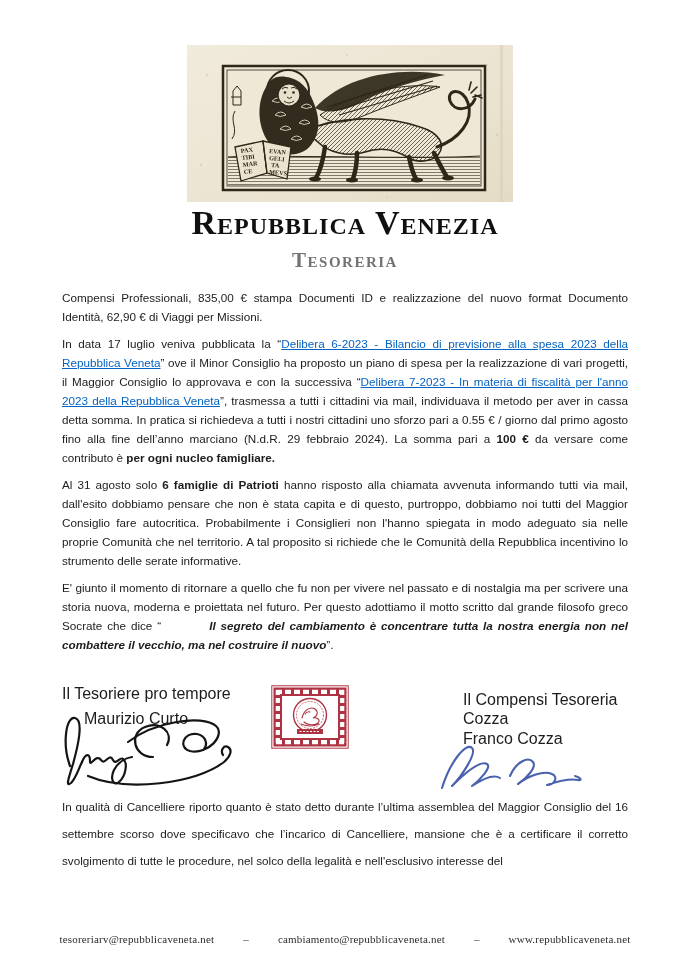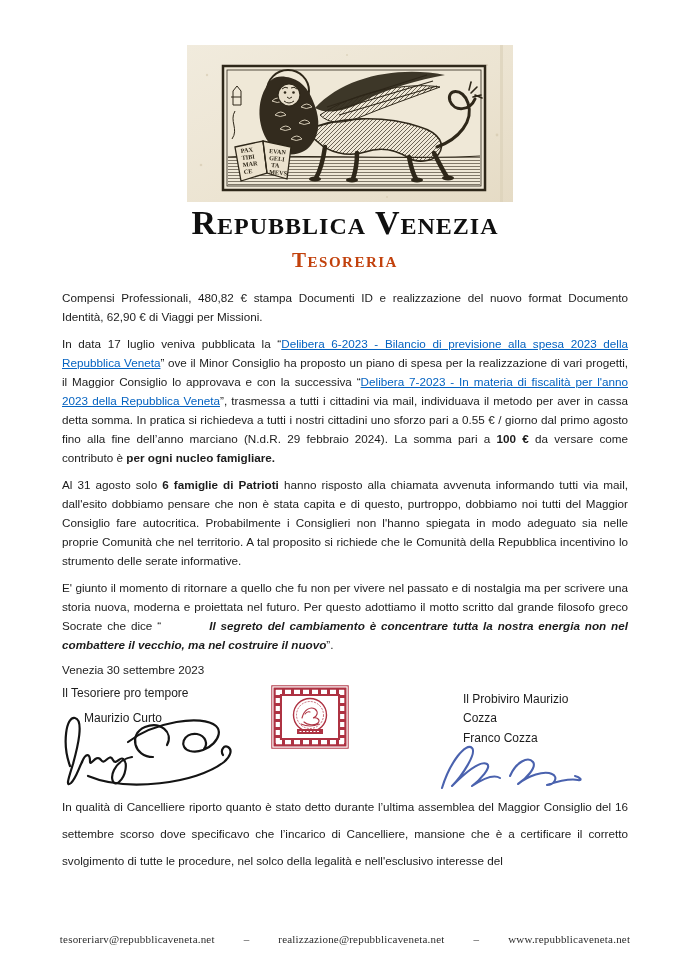--- a/index.html
+++ b/index.html
@@ -6,32 +6,32 @@
   .page{position:relative;width:690px;height:975px;background:#fff;overflow:hidden;
         font-family:"Liberation Sans",sans-serif;color:#1c1c1c;}
 
   .engraving{position:absolute;left:187px;top:45px;width:326px;height:157px;display:block;}
 
   .title{position:absolute;top:202px;left:0;width:100%;text-align:center;
          font-family:"Liberation Serif",serif;font-variant:small-caps;font-weight:700;
          font-size:34px;letter-spacing:1px;color:#101010;line-height:42px;}
   .subtitle{position:absolute;top:247px;left:0;width:100%;text-align:center;
          font-family:"Liberation Serif",serif;font-variant:small-caps;font-weight:700;
-         font-size:21px;letter-spacing:1.5px;color:#c2410c;line-height:26px;}
+         font-size:21px;letter-spacing:1.5px;color:#737373;line-height:26px;}
 
   .content{position:absolute;left:62px;top:288px;width:566px;
            font-size:11.7px;line-height:19px;text-align:justify;}
   .para{margin:0 0 8px 0;}
   strong{font-weight:700;}
   .ital{font-style:italic;margin-left:48px;}
   .doclink{color:#0563c1;text-decoration:underline;cursor:pointer;}
 
   .dateline{position:absolute;left:62px;top:660px;margin:0;font-size:11.7px;line-height:19px;}
 
-  .sig-text{position:absolute;font-size:12px;line-height:19px;color:#1c1c1c;}
+  .sig-text{position:absolute;font-size:16px;line-height:19px;color:#1c1c1c;}
   .sig-left-role{left:62px;top:684px;}
   .sig-left-name{left:84px;top:709px;}
   .sig-right-role{left:463px;top:690px;}
   .sig-right-name{left:463px;top:729px;}
 
   .autograph-left{position:absolute;left:56px;top:700px;width:185px;height:92px;}
   .autograph-right{position:absolute;left:432px;top:736px;width:156px;height:58px;}
   .stamp{position:absolute;left:271px;top:685px;width:78px;height:64px;}
 
   .closing{position:absolute;left:62px;top:793px;width:566px;margin:0;
@@ -158,27 +158,26 @@
         <text x="84" y="122" transform="rotate(5 84 122)">TA</text>
         <text x="82" y="129" transform="rotate(5 82 129)">MEVS</text>
       </g>
     </g>
   </svg>
 
   <div class="title">Repubblica Venezia</div>
   <div class="subtitle">Tesoreria</div>
 
   <div class="content">
-      <p class="para"><span>Compensi Professionali, 480,82 € stampa Documenti ID e realizzazione del nuovo format Documento Identità, 62,90 € di Viaggi per Missioni.</span></p>
+      <p class="para"><span>Compensi Professionali, 835,00 € stampa Documenti ID e realizzazione del nuovo format Documento Identità, 62,90 € di Viaggi per Missioni.</span></p>
       <p class="para"><span>In data 17 luglio veniva pubblicata la “</span><a href="#" class="doclink">Delibera 6-2023 - Bilancio di previsione alla spesa 2023 della Repubblica Veneta</a><span>” ove il Minor Consiglio ha proposto un piano di spesa per la realizzazione di vari progetti, il Maggior Consiglio lo approvava e con la successiva “</span><a href="#" class="doclink">Delibera 7-2023 - In materia di fiscalità per l'anno 2023 della Repubblica Veneta</a><span>”, trasmessa a tutti i cittadini via mail, individuava il metodo per aver in cassa detta somma. In pratica si richiedeva a tutti i nostri cittadini uno sforzo pari a 0.55 € / giorno dal primo agosto fino alla fine dell’anno marciano (N.d.R. 29 febbraio 2024). La somma pari a </span><strong>100 €</strong><span> da versare come contributo è </span><strong>per ogni nucleo famigliare.</strong></p>
       <p class="para"><span>Al 31 agosto solo </span><strong>6 famiglie di Patrioti</strong><span> hanno risposto alla chiamata avvenuta informando tutti via mail, dall'esito dobbiamo pensare che non è stata capita e di questo, purtroppo, dobbiamo noi tutti del Maggior Consiglio fare autocritica. Probabilmente i Consiglieri non l'hanno spiegata in modo adeguato sia nelle proprie Comunità che nel territorio. A tal proposito si richiede che le Comunità della Repubblica incentivino lo strumento delle serate informative.</span></p>
       <p class="para"><span>E' giunto il momento di ritornare a quello che fu non per vivere nel passato e di nostalgia ma per scrivere una storia nuova, moderna e proiettata nel futuro. Per questo adottiamo il motto scritto dal grande filosofo greco Socrate che dice “</span><strong class="ital">Il segreto del cambiamento è concentrare tutta la nostra energia non nel combattere il vecchio, ma nel costruire il nuovo</strong><span>”.</span></p>
     </div>
 
-  <p class="dateline">Venezia 30 settembre 2023</p>
 
   <div class="sig-text sig-left-role">Il Tesoriere pro tempore</div>
   <div class="sig-text sig-left-name">Maurizio Curto</div>
   <svg class="autograph-left" viewBox="0 0 185 92" aria-hidden="true">
     <g fill="none" stroke="#141414" stroke-width="2.2" stroke-linecap="round" stroke-linejoin="round">
       <path d="M14,66 C6,44 10,16 19,18 C28,20 22,46 17,64 C13,77 9,88 15,83 C20,78 22,70 26,62"></path>
       <path d="M26,62 C30,52 34,54 34,61 C34,68 40,53 45,60 C49,66 53,52 57,60 C60,66 64,56 67,59"></path>
       <path d="M67,59 C72,62 70,76 63,82 C57,87 54,78 58,70 C62,62 70,58 76,57"></path>
       <path d="M97,57 C78,57 72,34 89,27 C104,21 118,32 111,45"></path>
       <path d="M72,42 C98,22 146,14 160,26 C170,35 152,55 134,51 C122,48 127,32 141,34 C150,36 152,44 148,49"></path>
@@ -201,33 +200,33 @@
     <g fill="none" stroke="#ae3242" stroke-width="1.1" stroke-linecap="round">
       <path d="M31,33 C33,25 39,21 44,24 C48,27 46,32 42,33 C46,32 50,35 47,38 C44,41 36,40 33,37"></path>
       <path d="M34,29 q2,-3 5,-2"></path>
       <path d="M30,39 q9,4 18,0"></path>
     </g>
     <rect x="26" y="44" width="26" height="5" fill="#ae3242"></rect>
     <line x1="28.5" y1="46.5" x2="49.5" y2="46.5" stroke="#ffffff" stroke-width="1" stroke-dasharray="2 1.5"></line>
   </svg>
 
   <div class="sig-text sig-right-role">
-    <div>Il Probiviro Maurizio</div>
+    <div>Il Compensi Tesoreria</div>
     <div>Cozza</div>
   </div>
   <div class="sig-text sig-right-name">Franco Cozza</div>
   <svg class="autograph-right" viewBox="0 0 156 58" aria-hidden="true">
     <g fill="none" stroke="#4a62ae" stroke-width="2.1" stroke-linecap="round" stroke-linejoin="round">
       <path d="M10,52 C18,26 34,6 40,12 C45,17 30,40 20,50 C32,38 48,24 55,28 C60,31 48,44 40,50 C52,42 62,38 68,42"></path>
       <path d="M78,40 C84,26 96,20 101,26 C105,31 94,43 86,48 C96,40 112,34 120,38 C127,41 122,49 115,49 C124,46 136,42 146,44 C151,45 148,41 143,40"></path>
     </g>
   </svg>
 
   <p class="closing"><span>In qualità di Cancelliere riporto quanto è stato detto durante l’ultima assemblea del Maggior Consiglio del 16 settembre scorso dove specificavo che l’incarico di Cancelliere, mansione che è a certificare il corretto svolgimento di tutte le procedure, nel solco della legalità e nell'esclusivo interesse del</span></p>
 
   <div class="footer">
     <span>tesoreriarv@repubblicaveneta.net</span>
     <span>–</span>
-    <span>realizzazione@repubblicaveneta.net</span>
+    <span>cambiamento@repubblicaveneta.net</span>
     <span>–</span>
     <span>www.repubblicaveneta.net</span>
   </div>
 </div>
 
 </body></html>

